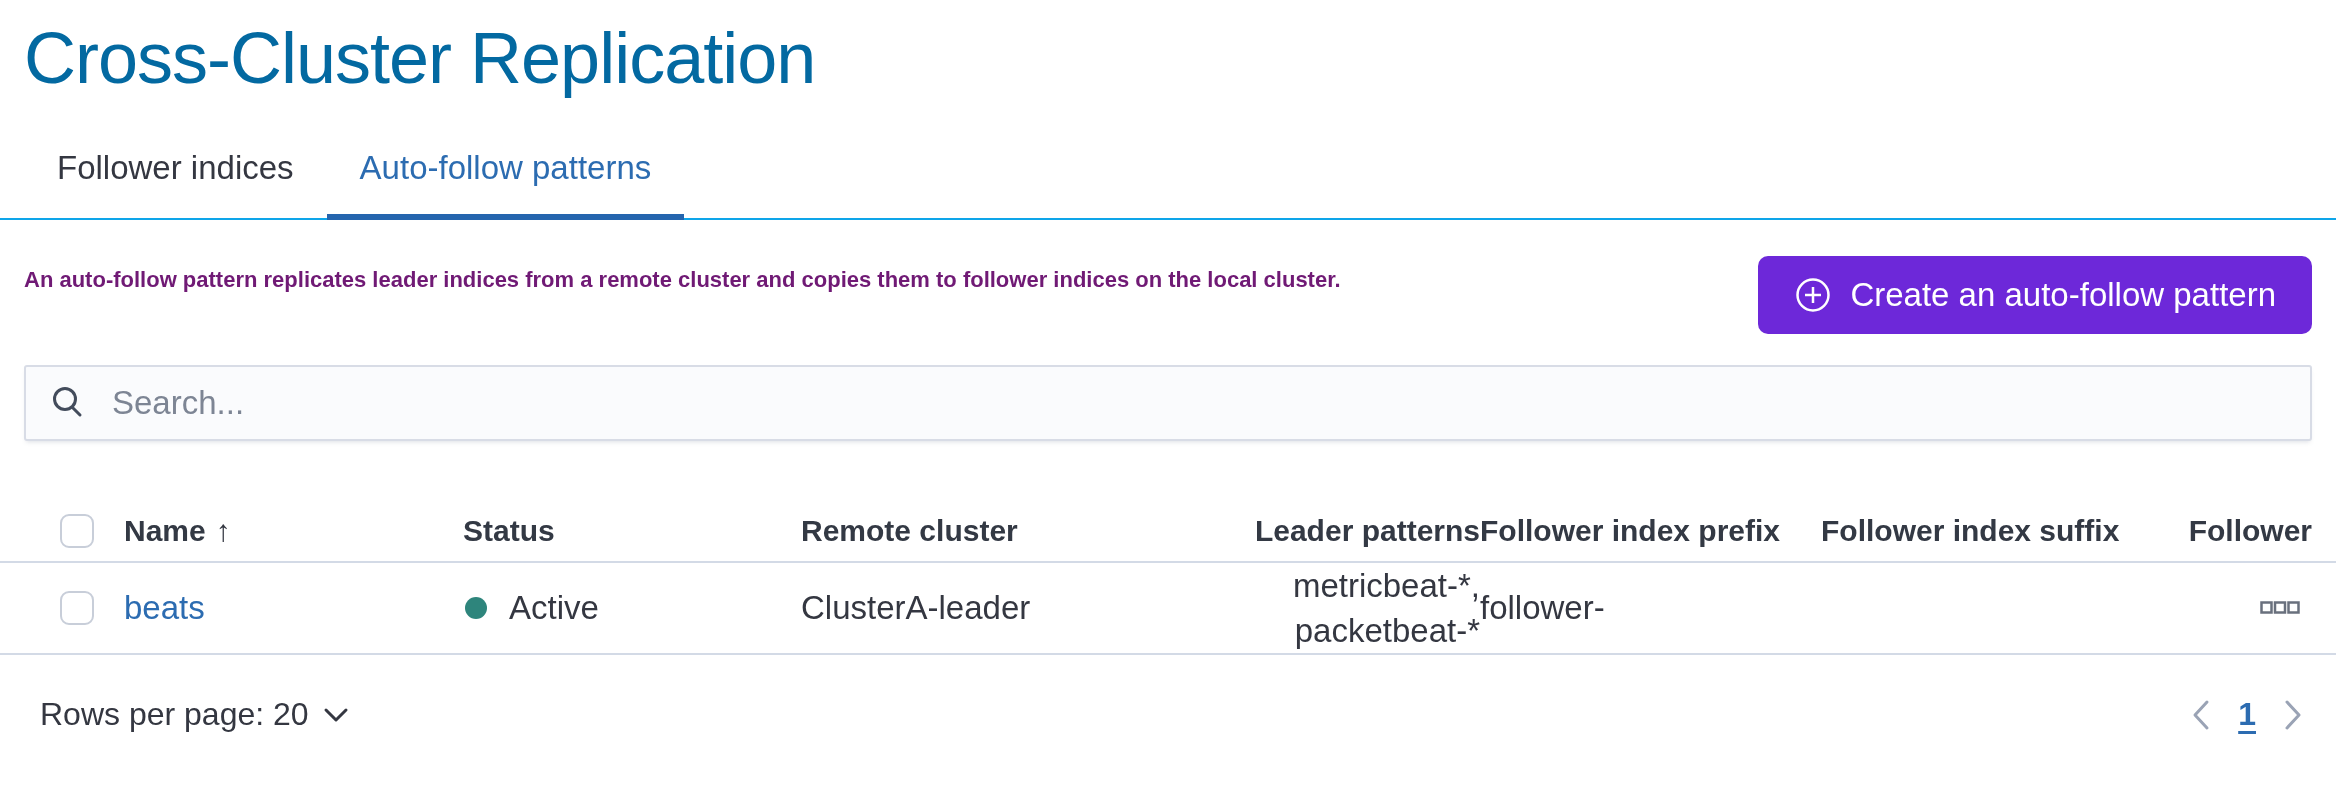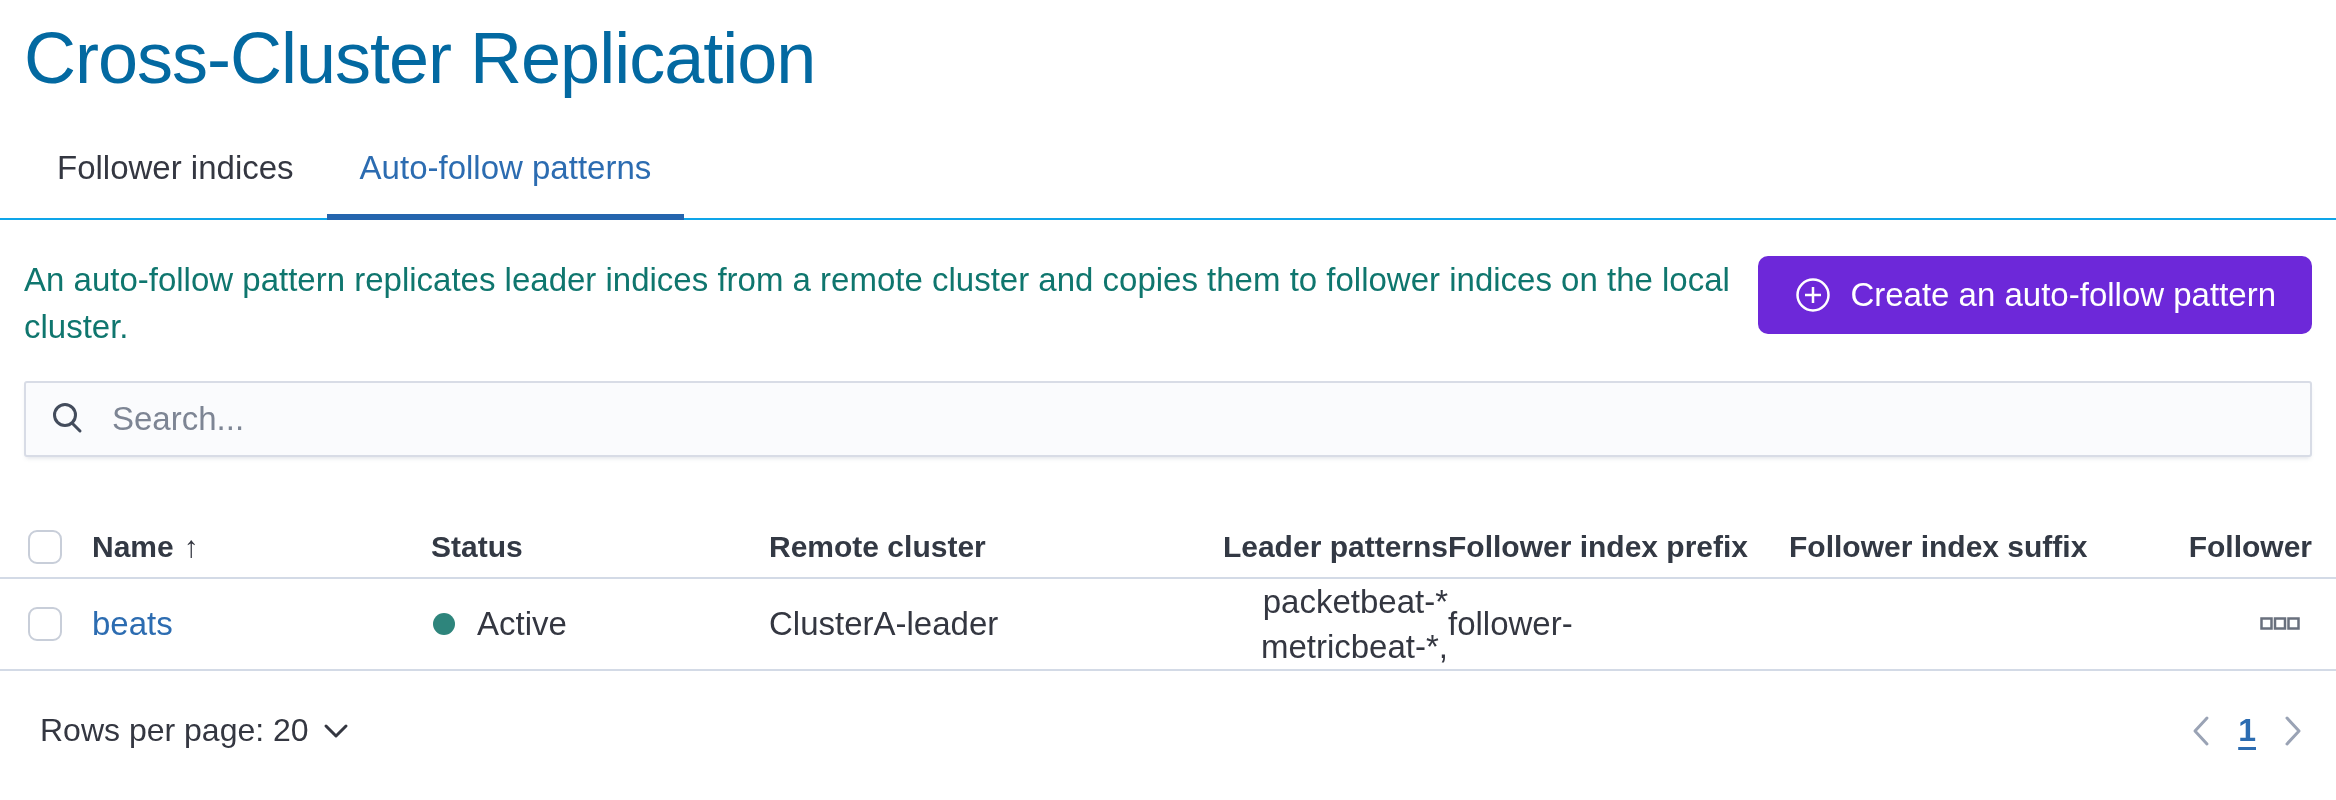--- a/index.html
+++ b/index.html
@@ -43,23 +43,24 @@
 
   
   .intro {
     margin: 36px 24px 0;
     display: flex;
     align-items: flex-start;
     justify-content: space-between;
   }
   .intro-text {
     max-width: 1750px;
-    font-size: 33px;
+    font-size: 22px;
     line-height: 47px;
-    color: #0f766e;
+    color: #701a75;
+    font-weight: bold;
   }
   .create-btn {
     flex-shrink: 0;
     margin-left: 24px;
     height: 78px;
     padding: 0 36px;
     border: none;
     border-radius: 10px;
     background: #6d28d9;
     color: #ffffff;
@@ -92,21 +93,21 @@
     font-size: 33px;
     font-family: inherit;
     color: #343741;
   }
   .search-bar input::placeholder { color: #7d8594; }
 
   
   .tbl-header, .tbl-row {
     display: flex;
     align-items: center;
-    padding-left: 28px;
+    padding-left: 60px;
     padding-right: 24px;
     border-bottom: 2px solid #d3dae6;
   }
   .tbl-header { margin-top: 60px; height: 62px; }
   .tbl-row { height: 92px; font-size: 33px; }
 
   .col-check  { width: 64px; }
   .col-name   { width: 339px; }
   .col-status { width: 338px; }
   .col-remote { width: 339px; }
@@ -235,22 +236,22 @@
     <a class="link">beats</a>
   </div>
   <div class="col-status">
     <div class="status-cell">
       <span class="status-dot"></span>
       <span>Active</span>
     </div>
   </div>
   <div class="col-remote">ClusterA-leader</div>
   <div class="col-leader leader-lines">
+    <div>metricbeat-*,</div>
     <div>packetbeat-*</div>
-    <div>metricbeat-*,</div>
   </div>
   <div class="col-prefix">follower-</div>
   <div class="col-suffix"></div>
   <div class="col-actions">
     <span class="actions-icon">
       <svg width="40" height="14" viewBox="0 0 40 14">
         <rect x="1.5" y="1.5" width="10" height="10" fill="none" stroke="#69707d" stroke-width="2.5"></rect>
         <rect x="15" y="1.5" width="10" height="10" fill="none" stroke="#69707d" stroke-width="2.5"></rect>
         <rect x="28.5" y="1.5" width="10" height="10" fill="none" stroke="#69707d" stroke-width="2.5"></rect>
       </svg>

